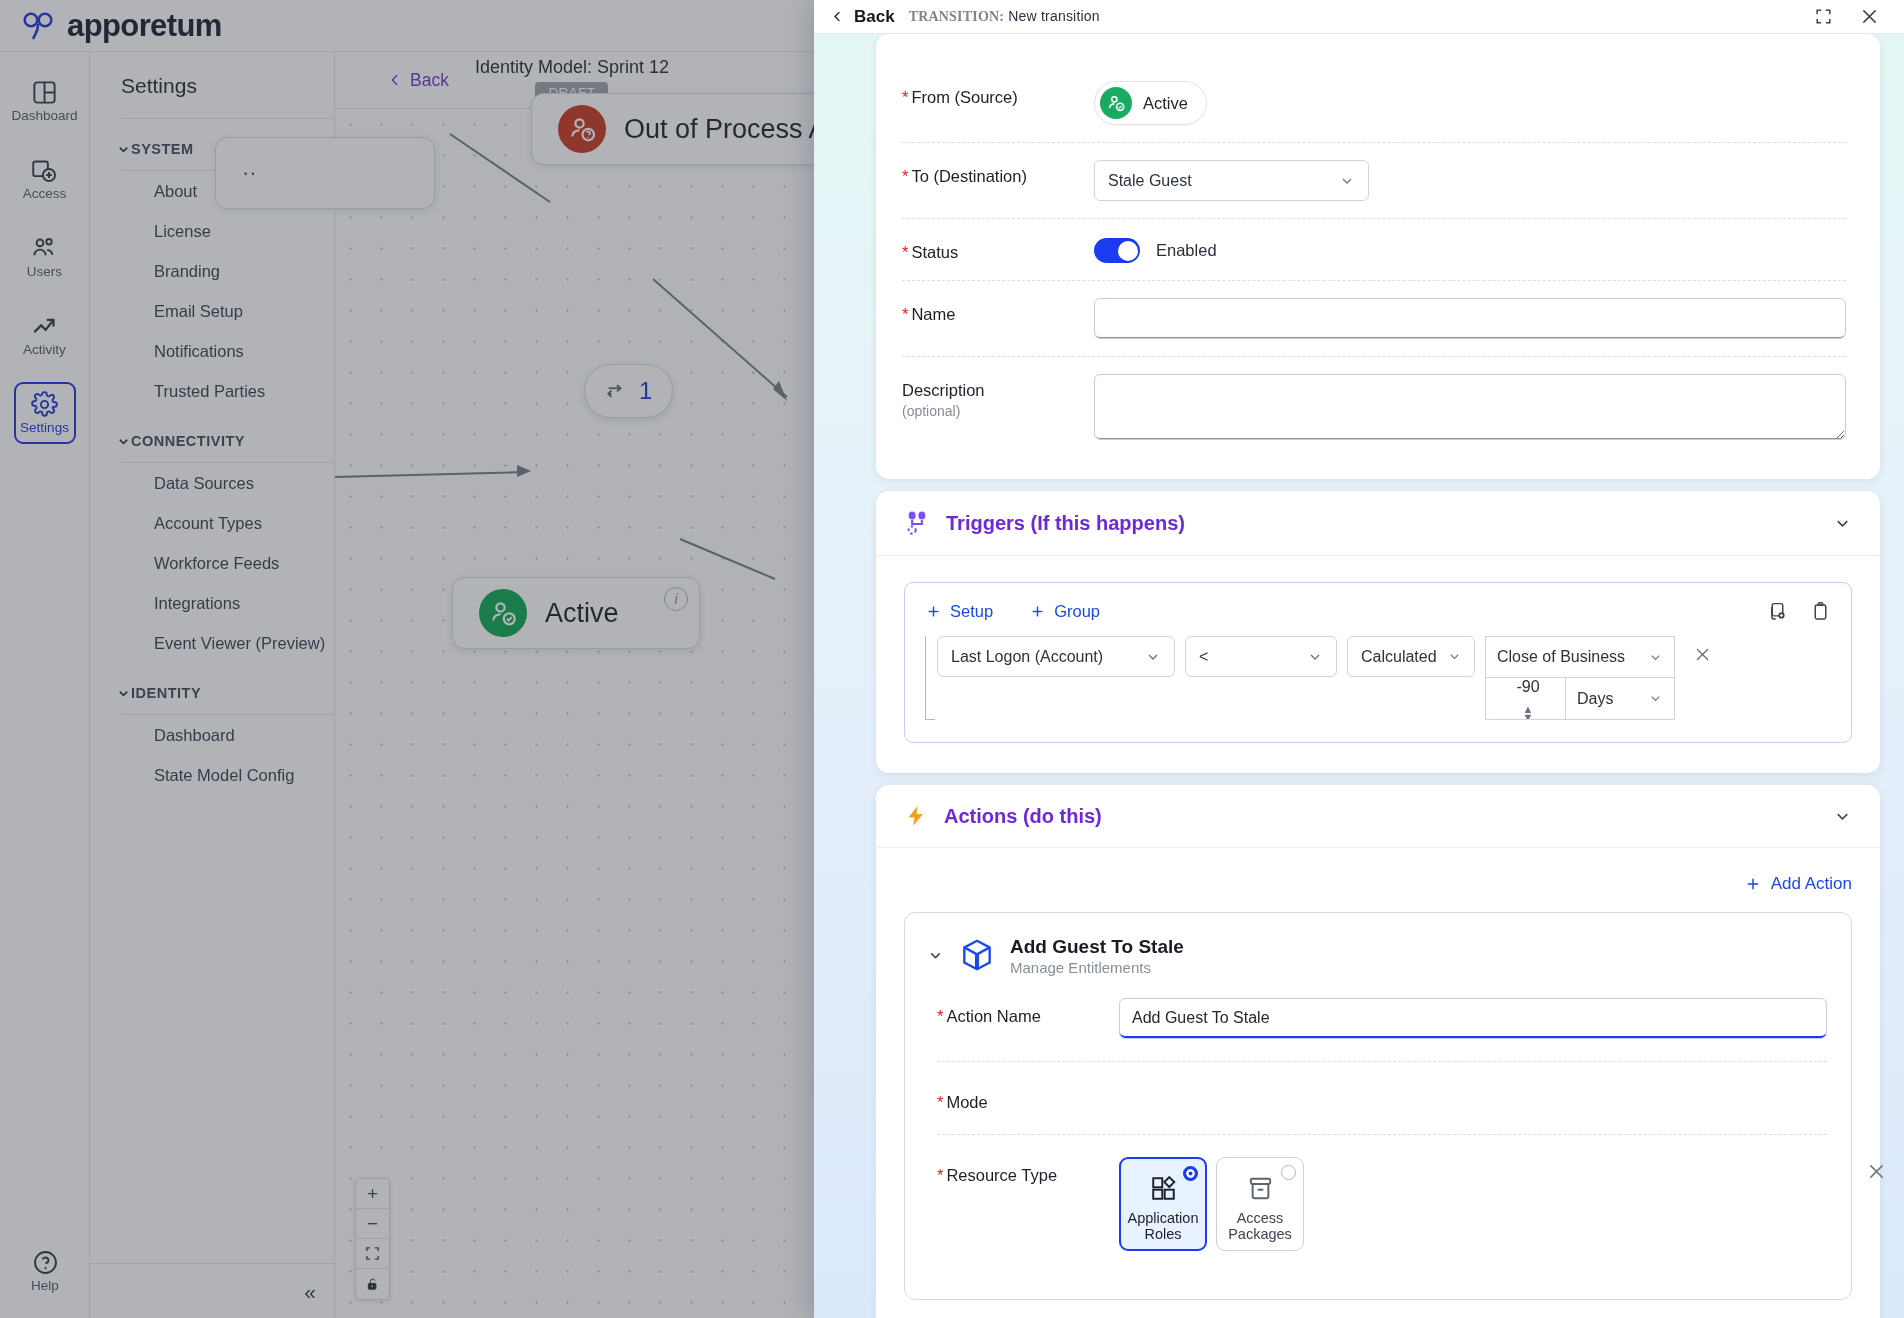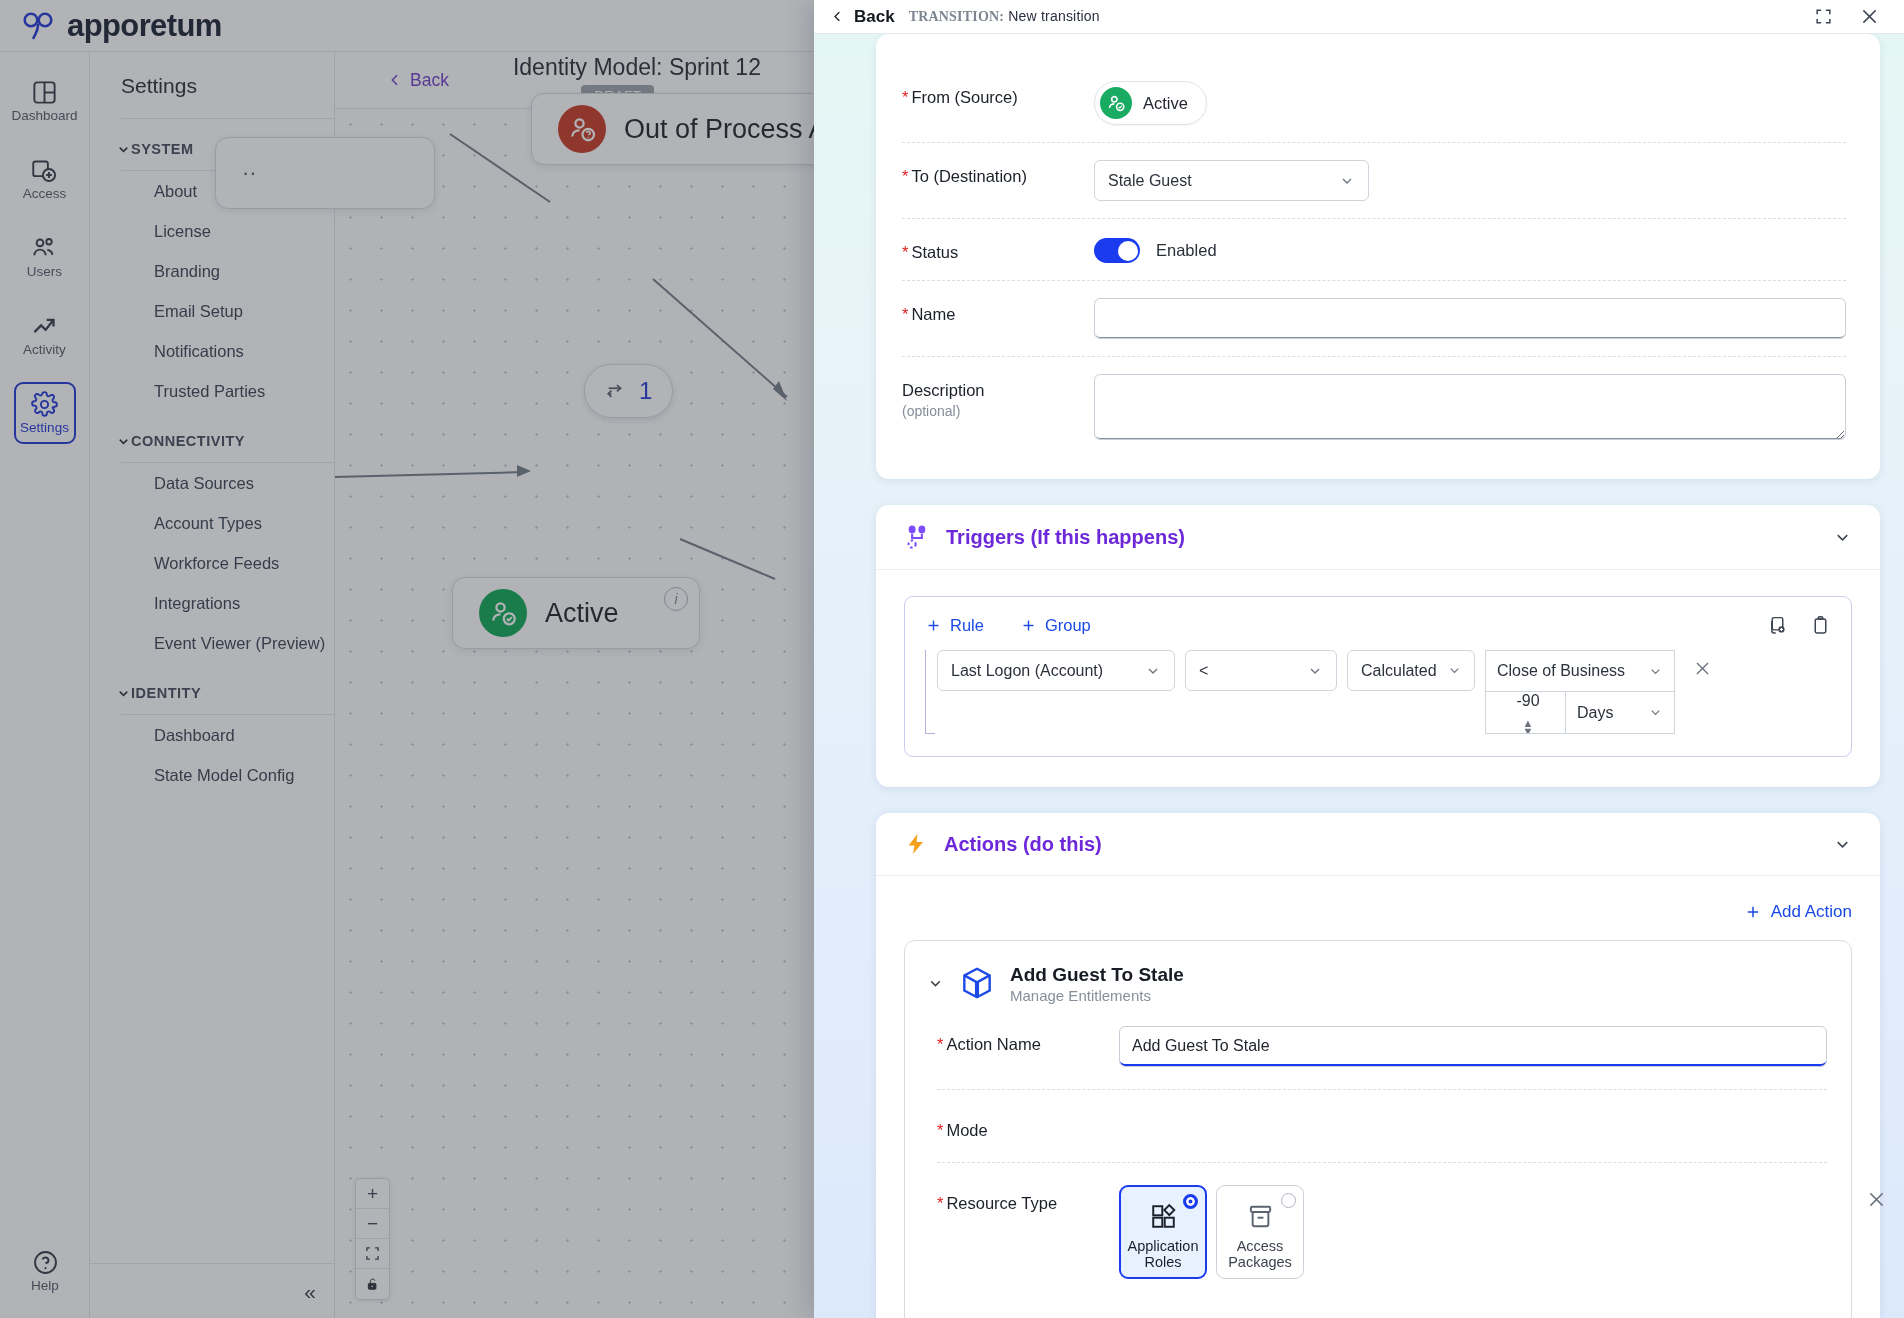--- a/index.html
+++ b/index.html
@@ -63,21 +63,21 @@
   .subnav-bottomsep { position: absolute; bottom: 54px; left: 0; right: 0; height:1px; background:#e3e6ea; }
 
   
   .canvas-wrap { position: absolute; top: 52px; left: 335px; right: 0; bottom: 0; background: #fff; }
   .canvas-head {
     height: 57px; border-bottom: 1px solid #e3e6ea; display: flex; align-items: center;
     padding-left: 52px; gap: 26px; background: #fff;
   }
   .back-link { display: flex; align-items: center; gap: 7px; color: #6b35c9; font-size: 17.5px; cursor: pointer; }
   .model-title-wrap { display: flex; flex-direction: column; align-items: center; }
-  .model-title { font-size: 23px; color: #20242e; margin-left: 38px; }
+  .model-title { font-size: 18px; color: #20242e; }
   .draft-badge {
     margin-top: 4px; background: #9aa0a8; color: #fff; font-size: 13.5px;
     padding: 3px 13px; border-radius: 4px; letter-spacing: .4px;
   }
   .canvas {
     position: absolute; top: 57px; left: 0; right: 0; bottom: 0;
     background-color: #fdfdfd;
     background-image: radial-gradient(#c7ccd4 1.2px, transparent 1.2px);
     background-size: 31px 31px;
   }
@@ -125,21 +125,21 @@
   .panel-back-label { font-size: 17px; font-weight: 700; color: #14181f; }
   .panel-kicker { font-size: 14px; color: #7d8591; letter-spacing: .2px; }
   .panel-kicker b { color: #7d8591; font-weight: 700; font-family: Liberation Serif, serif; }
   .panel-kicker .kname { color: #2a3040; font-weight: 400; }
   .panel-header-actions { margin-left: auto; display: flex; align-items: center; gap: 26px; padding-right: 8px; }
 
   .panel-body { flex: 1; overflow: hidden; padding: 0 24px 0 62px; position: relative; }
 
   .card {
     background: #fff; border-radius: 13px; box-shadow: 0 2px 9px rgba(30,45,80,.09);
-    margin-bottom: 26px;
+    margin-bottom: 12px;
   }
   .card-top { padding: 30px 34px 22px 26px; }
 
   .frow { display: flex; align-items: flex-start; padding: 17px 0; }
   .frow-label { width: 192px; flex: none; font-size: 16.5px; color: #1b2029; padding-top: 7px; }
   .req { color: #e02222; margin-right: 3px; }
   .sublabel { display: block; font-size: 14px; color: #858d99; margin-top: 3px; }
   .fsep { height: 0; border-top: 1px dashed #d9dee5; margin-left: 0; }
 
   .chip {
@@ -546,21 +546,21 @@
             </svg>
         </div>
         <div class="sec-body">
           <div class="rulebox">
             <div class="rule-toolbar">
               <div class="addlink">
                 <svg width="17" height="17" viewBox="0 0 24 24" fill="none" stroke="currentColor" stroke-width="2">
                     <line x1="12" y1="5" x2="12" y2="19"></line>
                     <line x1="5" y1="12" x2="19" y2="12"></line>
                   </svg>
-                <span>Rule</span>
+                <span>Setup</span>
               </div>
               <div class="addlink">
                 <svg width="17" height="17" viewBox="0 0 24 24" fill="none" stroke="currentColor" stroke-width="2">
                     <line x1="12" y1="5" x2="12" y2="19"></line>
                     <line x1="5" y1="12" x2="19" y2="12"></line>
                   </svg>
                 <span>Group</span>
               </div>
               <div class="rule-toolbar-right">
                 <svg width="21" height="21" viewBox="0 0 24 24" fill="none" stroke="#3d4452" stroke-width="1.7">

